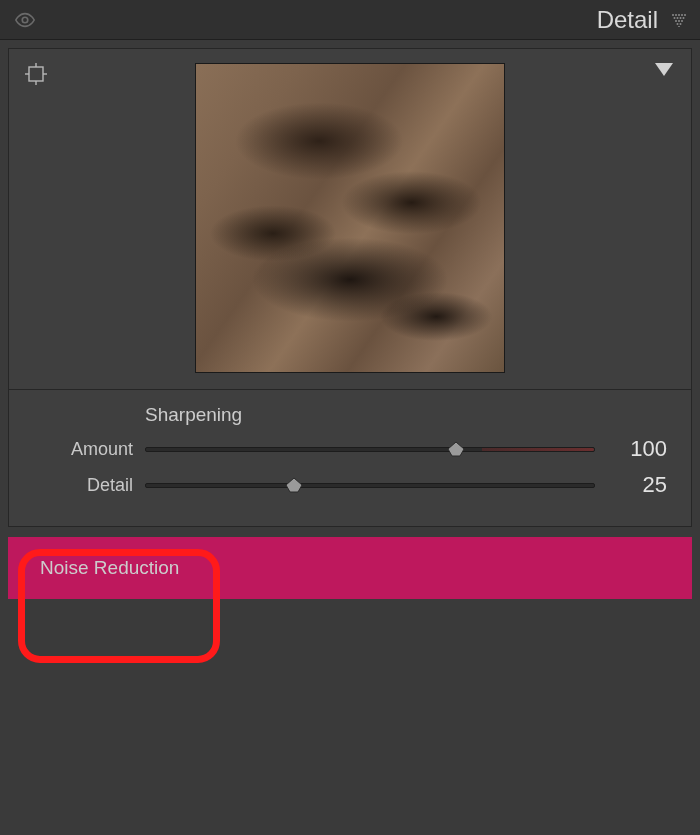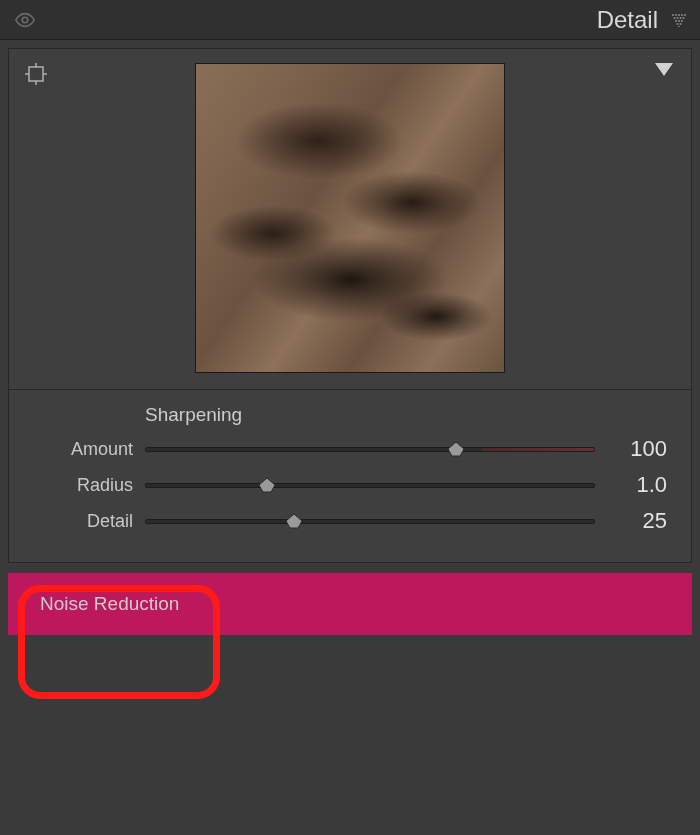--- a/index.html
+++ b/index.html
@@ -239,32 +239,20 @@
       <div class="slider-track red-tail"></div>
       <div class="slider-thumb" style="left:69%">
         <svg viewBox="0 0 18 16">
             <path d="M9 1 L17 8 L13 15 L5 15 L1 8 Z" fill="#9a9a9a" stroke="#2a2a2a" stroke-width="1"></path>
           </svg>
       </div>
     </div>
     <div class="slider-value">100</div>
   </div>
 
-  <div class="slider-row">
-    <div class="slider-name">Radius</div>
-    <div class="slider-track-wrap">
-      <div class="slider-track"></div>
-      <div class="slider-thumb" style="left:27%">
-        <svg viewBox="0 0 18 16">
-            <path d="M9 1 L17 8 L13 15 L5 15 L1 8 Z" fill="#9a9a9a" stroke="#2a2a2a" stroke-width="1"></path>
-          </svg>
-      </div>
-    </div>
-    <div class="slider-value">1.0</div>
-  </div>
 
   <div class="slider-row">
     <div class="slider-name">Detail</div>
     <div class="slider-track-wrap">
       <div class="slider-track"></div>
       <div class="slider-thumb" style="left:33%">
         <svg viewBox="0 0 18 16">
             <path d="M9 1 L17 8 L13 15 L5 15 L1 8 Z" fill="#9a9a9a" stroke="#2a2a2a" stroke-width="1"></path>
           </svg>
       </div>

